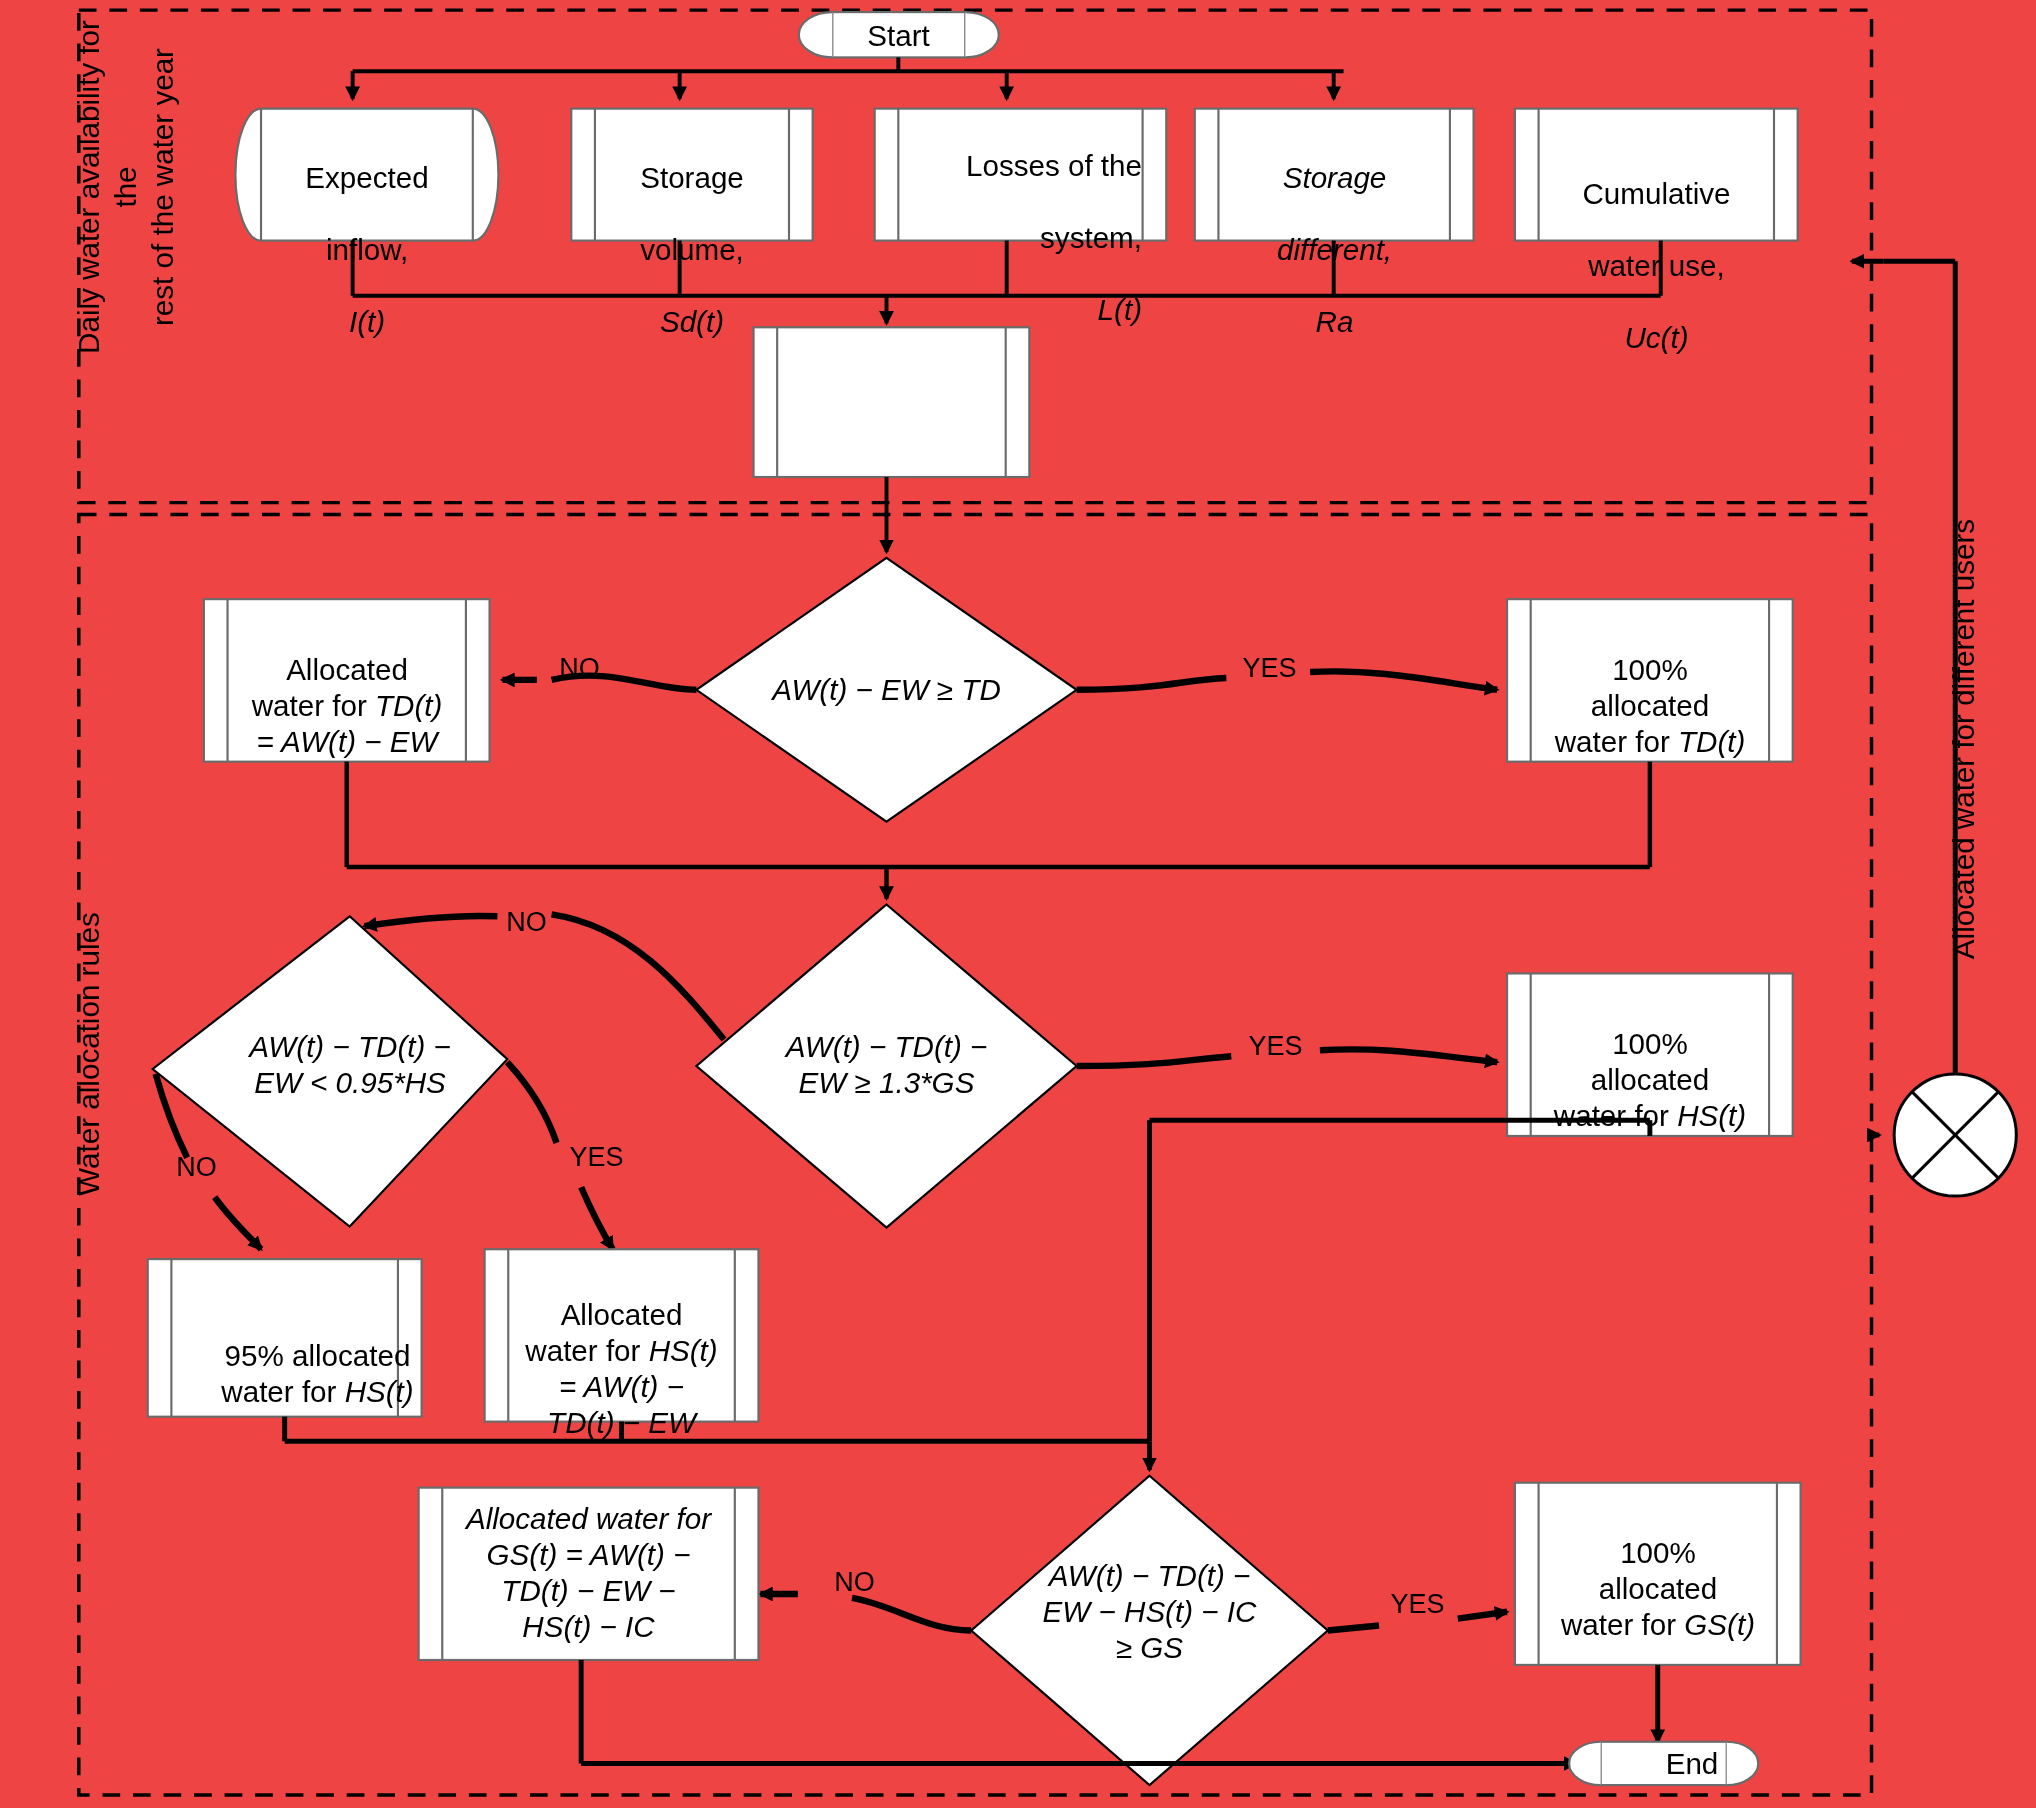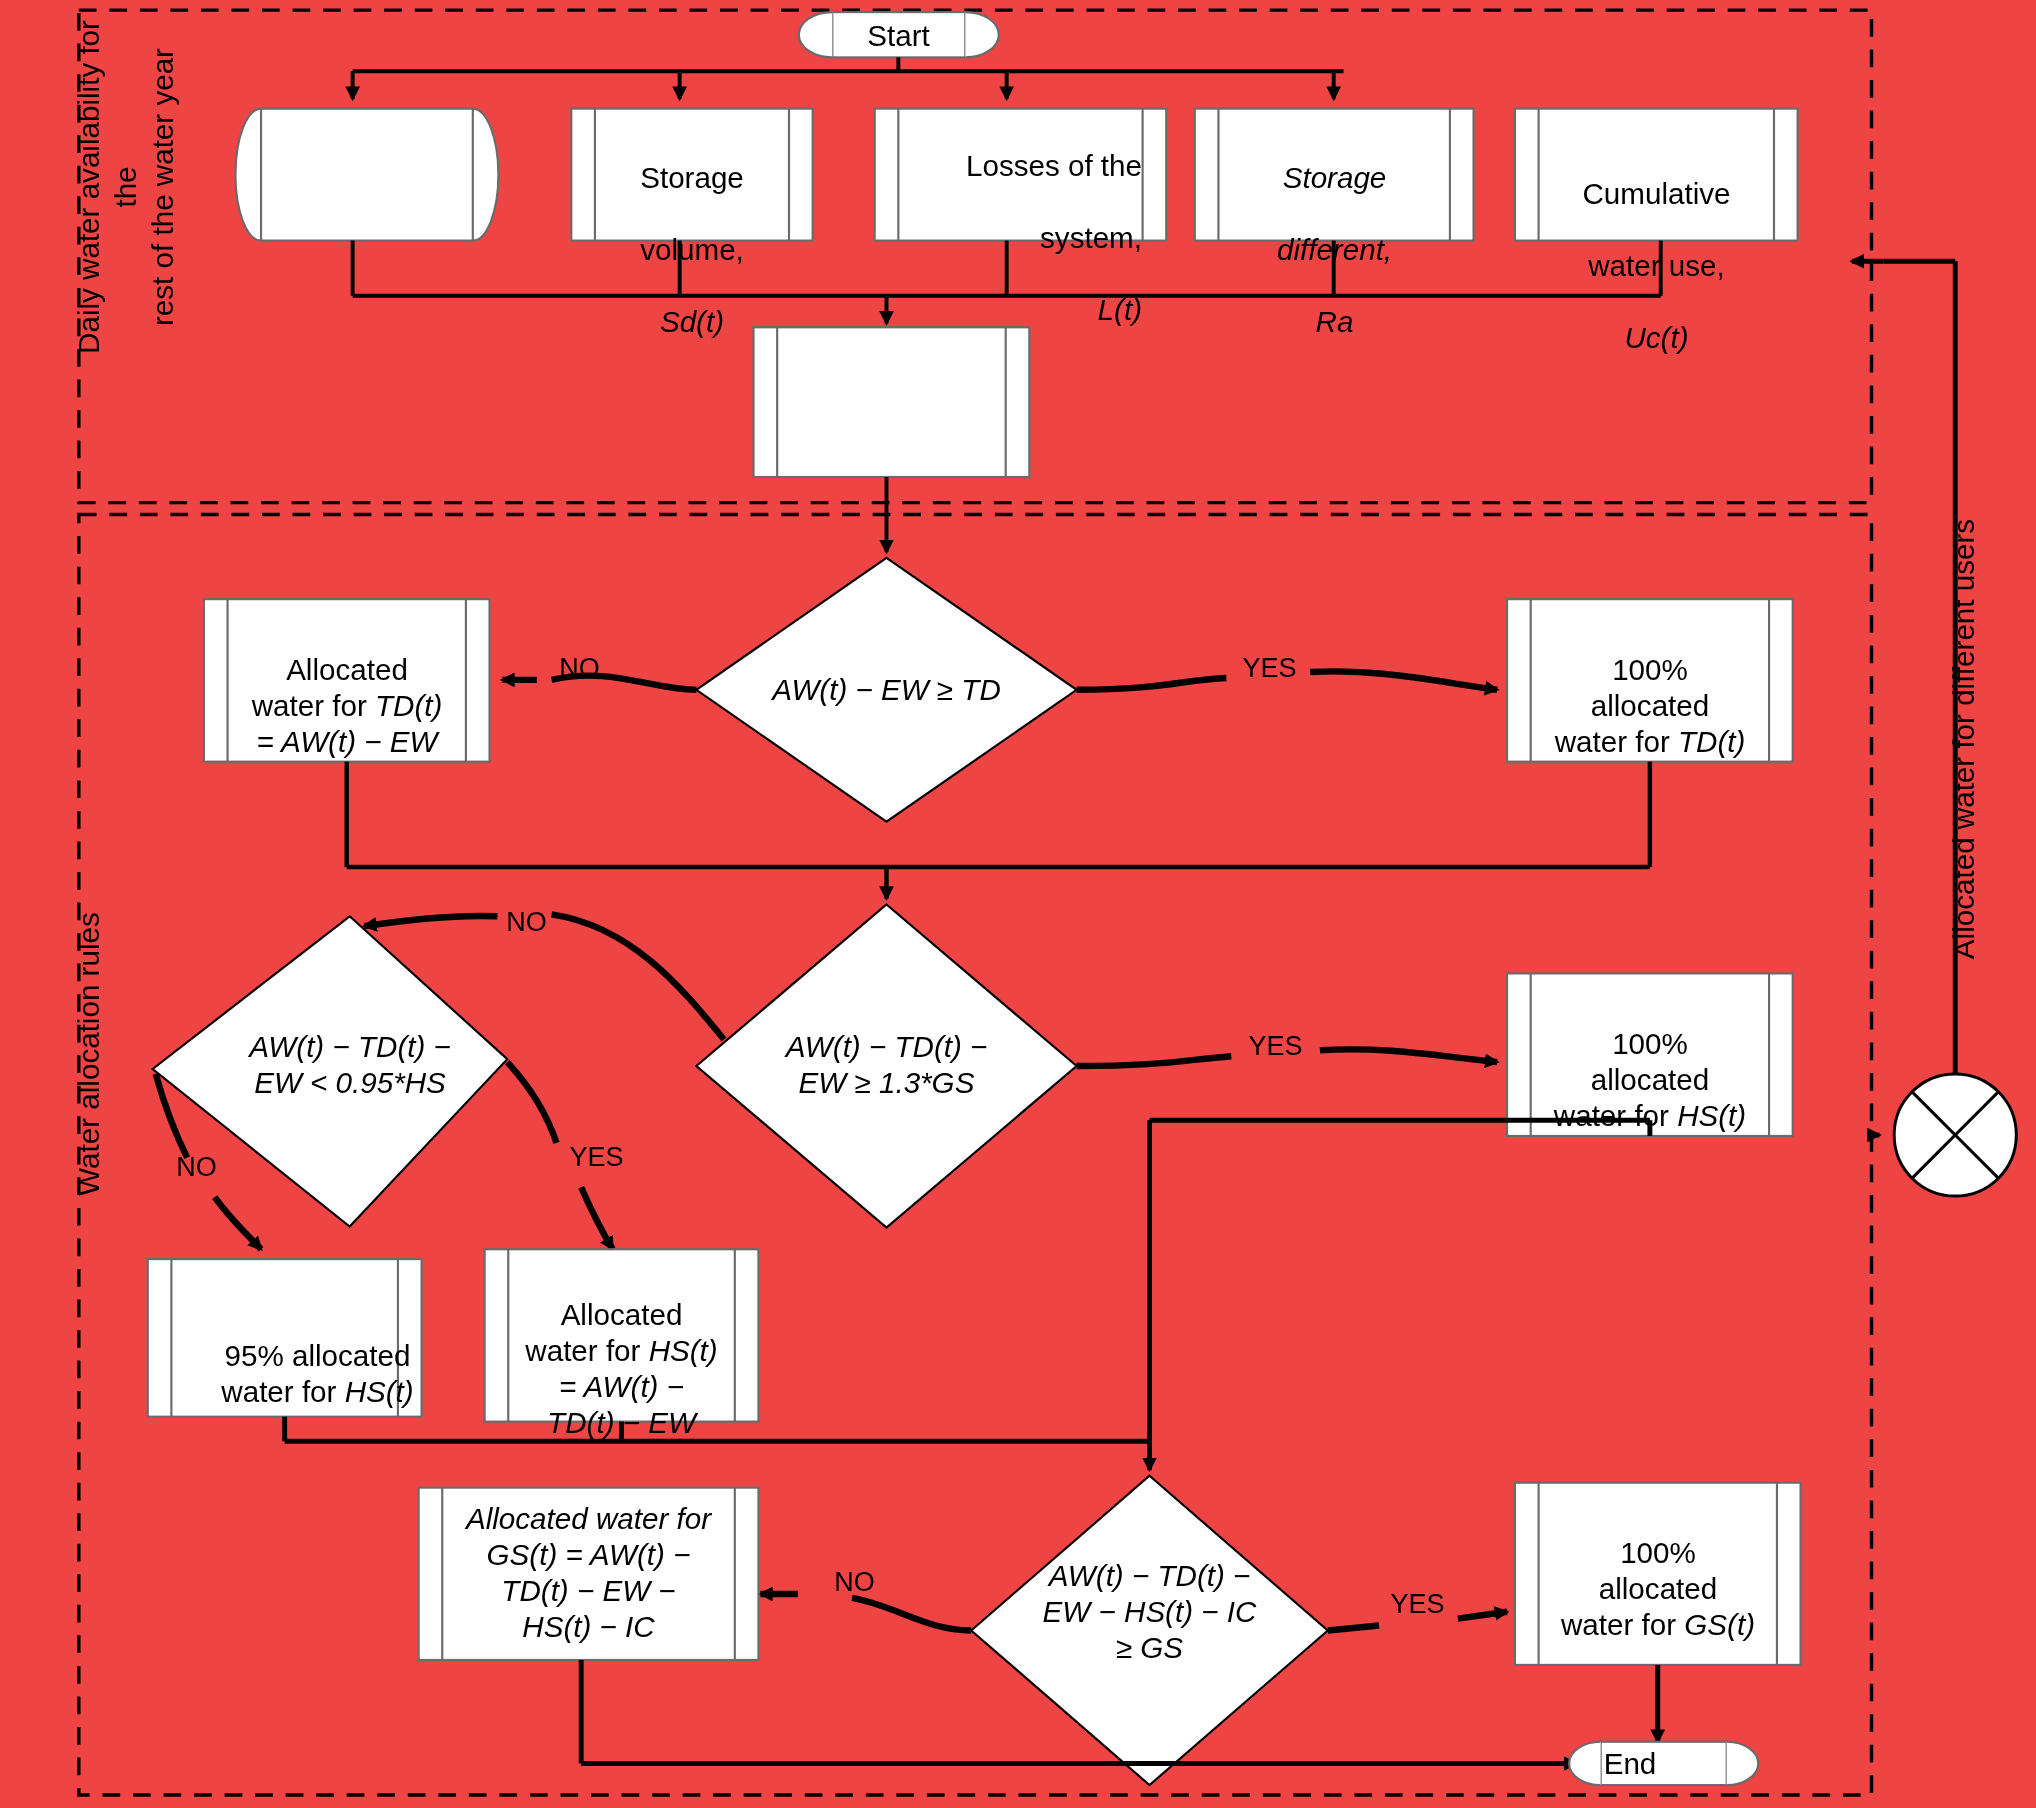--- a/index.html
+++ b/index.html
@@ -285,22 +285,27 @@
     </g>
 
     <g stroke="#000" stroke-width="5" fill="none">
       <path d="M1985,1090 L1985,265"></path>
       <path d="M1985,265 L1912,265"></path>
       <path d="M1912,265 L1880,265" marker-end="url(#arrowBig)"></path>
     </g>
   </svg>
 
   <div class="lbl term-text" style="left:832px; top:17.7px; width:133px;">Start</div>
-  <div class="lbl term-text" style="left:1567px; top:1746px; width:126px;">End</div>
-
+  <div class="lbl term-text" style="left:1629px; top:1746px; width:126px;">End</div>
+
+  <div class="lbl node-text" style="left:261px; top:124px; width:212px;">
+    <span>Expected</span><br>
+    <span>inflow,</span><br>
+    <span class="ital">I(t)</span>
+  </div>
 
   <div class="lbl node-text" style="left:595px; top:124px; width:194px;">
     <span>Storage</span><br>
     <span>volume,</span><br>
     <span class="ital">Sd(t)</span>
   </div>
 
   <div class="lbl node-text" style="left:898px; top:112px; width:244px;text-align:right;">
     <span>Losses of the</span><br>
     <span>system,</span><br>

